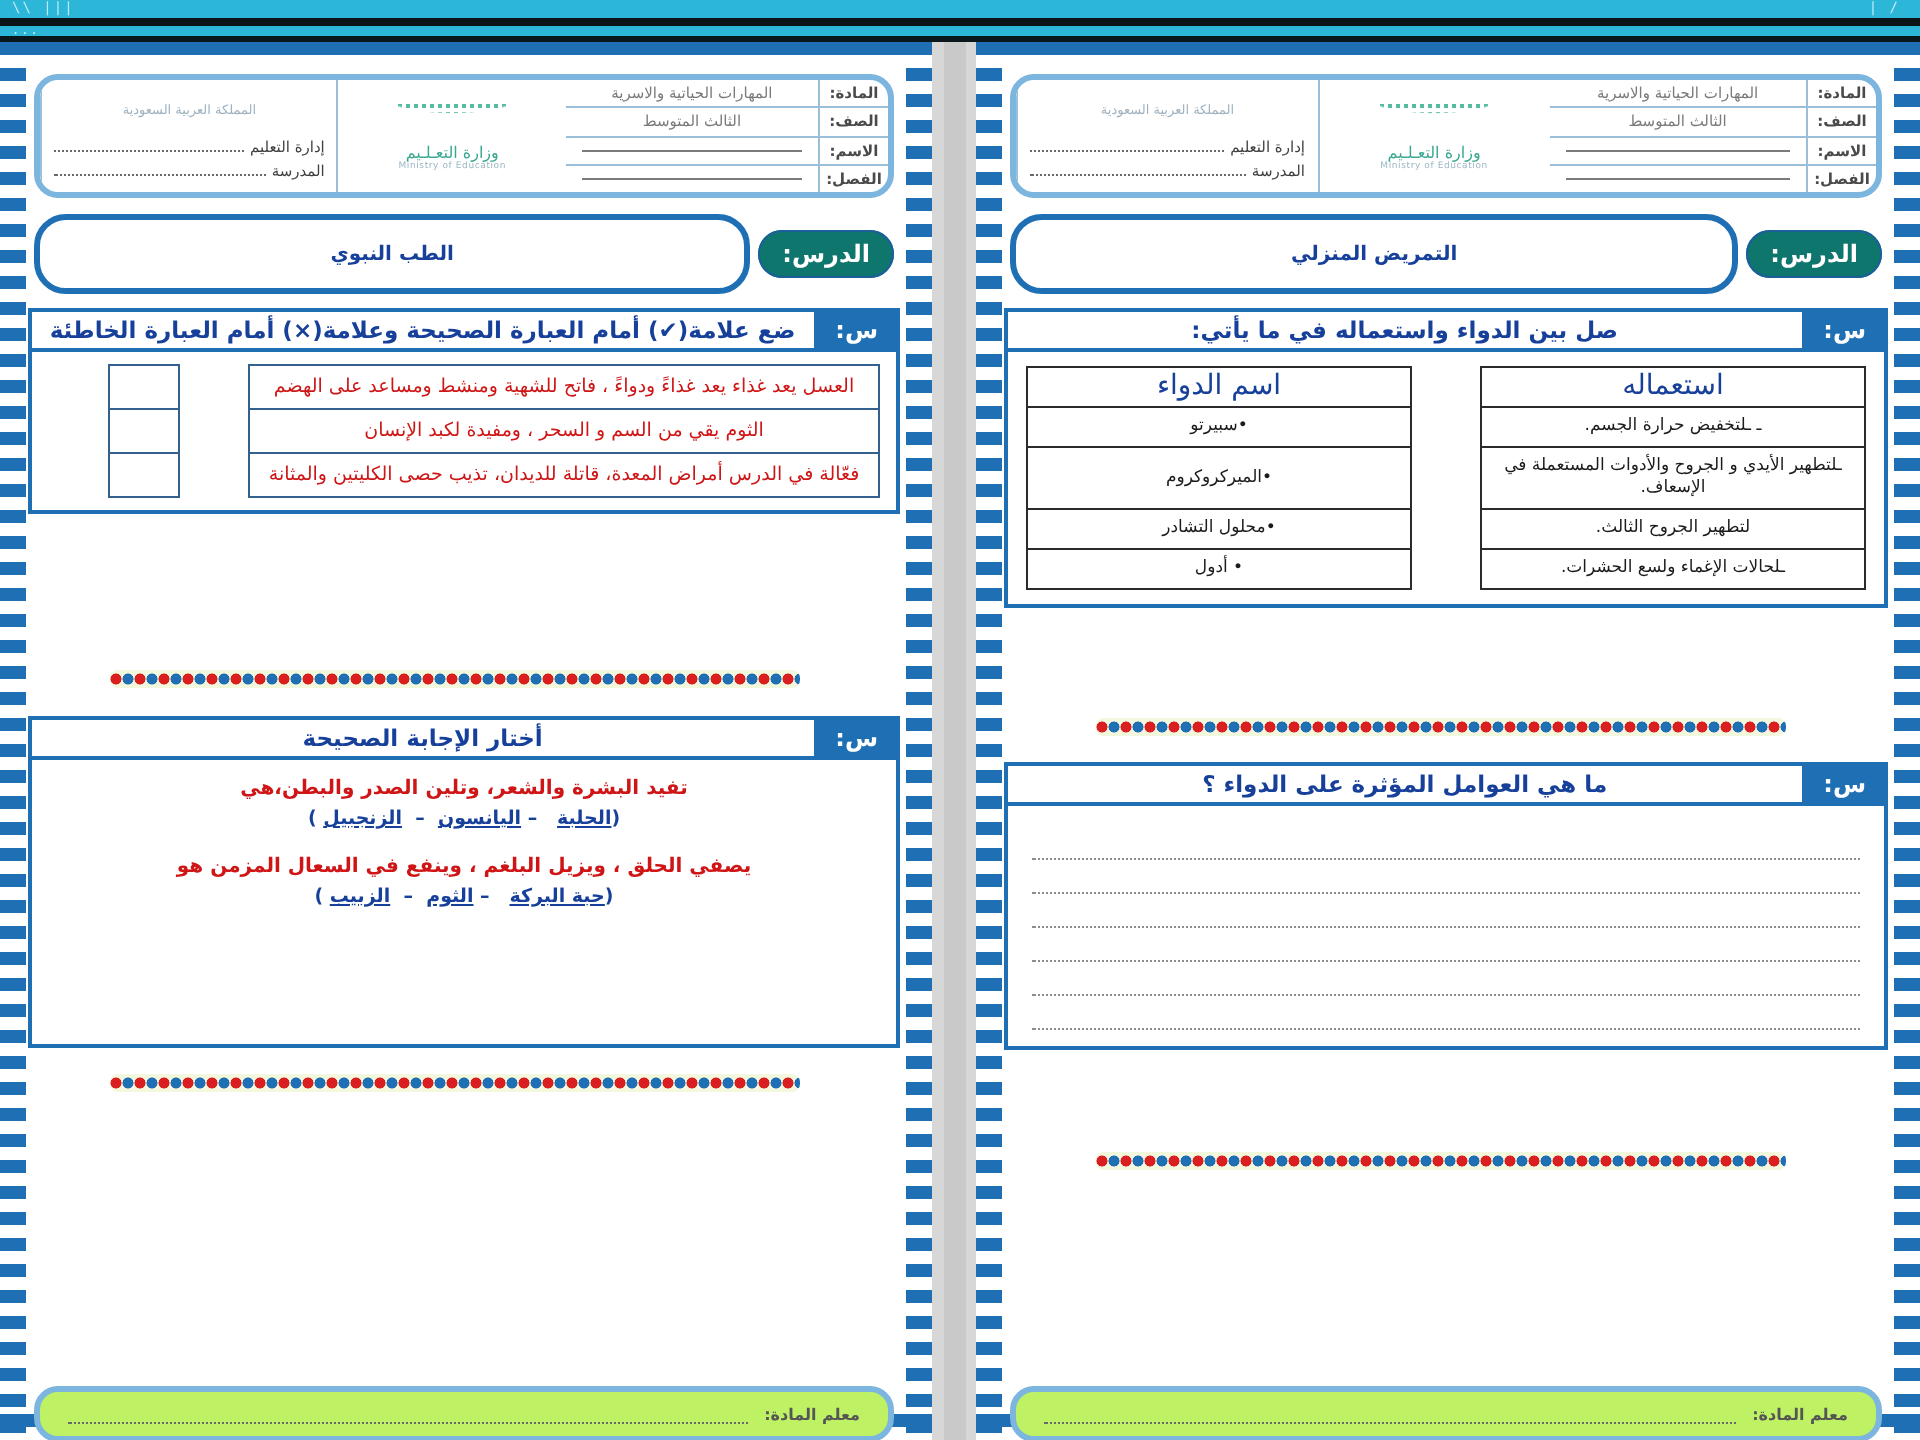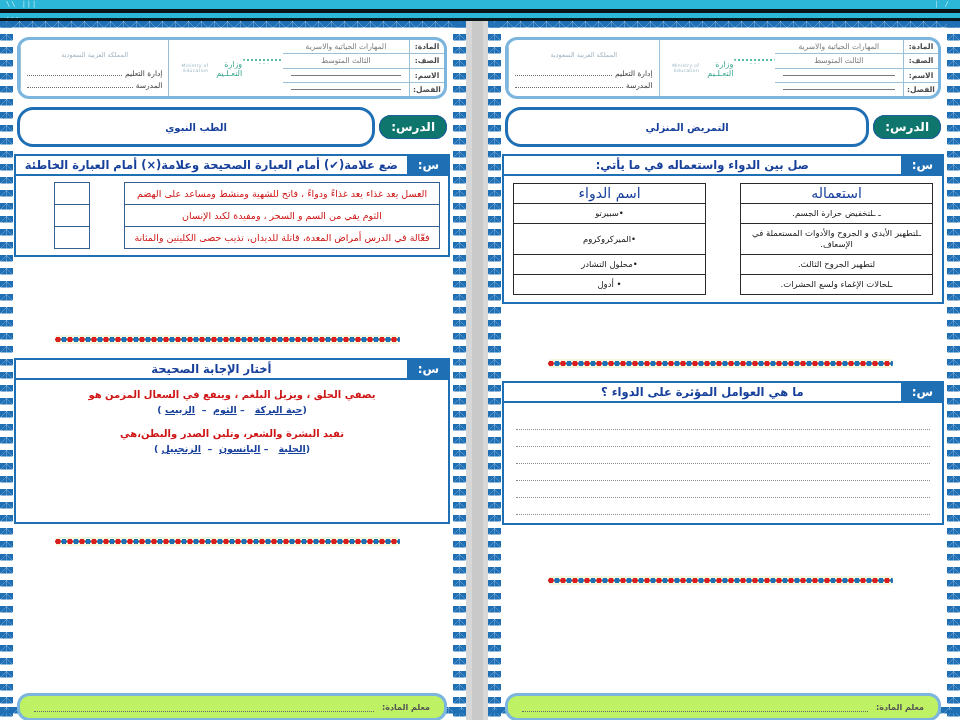--- a/index.html
+++ b/index.html
@@ -94,21 +94,21 @@
   .school-line{
     display:flex;align-items:baseline;gap:3px;margin-top:2px;
     font-size:7.5px;color:#4a4a4a;
   }
   .school-line .lbl{white-space:nowrap;font-weight:normal;color:#3f3f3f;}
   .school-line .dots{
     flex:1;border-bottom:1px dotted #6a6a6a;height:7px;
   }
   .id-logo{
     flex:0 0 27%;border-left:1px solid #9bbfd8;
-    display:flex;flex-direction:row;align-items:center;justify-content:center;
+    display:flex;flex-direction:column;align-items:center;justify-content:center;
     padding:3px 0;
   }
   .logo-mark{
     width:56px;height:20px;position:relative;
   }
   .logo-mark .dotfan{
     position:absolute;inset:0;
     background-image:radial-gradient(#4fb8a0 42%,transparent 43%);
     background-size:4px 4px;
     -webkit-mask-image:radial-gradient(ellipse 120% 85% at 50% -15%,#000 48%,transparent 52%);
@@ -337,33 +337,33 @@
   <div class="divider" style="left:55px;top:314px;width:345px;"></div>
 
   <div class="qblock" style="left:14px;top:337px;width:436px;">
     <div class="qhead">
       <div class="s-tag">س:</div>
       <div class="q-text">أختار الإجابة الصحيحة</div>
     </div>
     <div class="qbody" style="min-height:144px;">
       <div class="mcq">
         <div class="mcq-item">
+          <div class="mcq-q">تفيد البشرة والشعر، وتلين الصدر والبطن،هي</div>
+          <div class="mcq-opts">
+            (<span class="opt">الحلبة</span>
+            &nbsp;&nbsp;–&nbsp;<span class="opt">اليانسون</span>
+            &nbsp;–&nbsp;&nbsp;<span class="opt">الزنجبيل</span>&nbsp;)
+          </div>
+        </div>
+        <div class="mcq-item">
           <div class="mcq-q">يصفي الحلق ، ويزيل البلغم ، وينفع في السعال المزمن هو</div>
           <div class="mcq-opts">
             (<span class="opt">حبة البركة</span>
             &nbsp;&nbsp;–&nbsp;<span class="opt">الثوم</span>
             &nbsp;–&nbsp;&nbsp;<span class="opt">الزبيب</span>&nbsp;)
-          </div>
-        </div>
-        <div class="mcq-item">
-          <div class="mcq-q">تفيد البشرة والشعر، وتلين الصدر والبطن،هي</div>
-          <div class="mcq-opts">
-            (<span class="opt">الحلبة</span>
-            &nbsp;&nbsp;–&nbsp;<span class="opt">اليانسون</span>
-            &nbsp;–&nbsp;&nbsp;<span class="opt">الزنجبيل</span>&nbsp;)
           </div>
         </div>
       </div>
     </div>
   </div>
 
   <div class="divider" style="left:55px;top:516px;width:345px;"></div>
 
   <div class="footer" style="left:17px;top:672px;width:430px;height:28px;">
     <span class="f-lbl">معلم المادة:</span>

